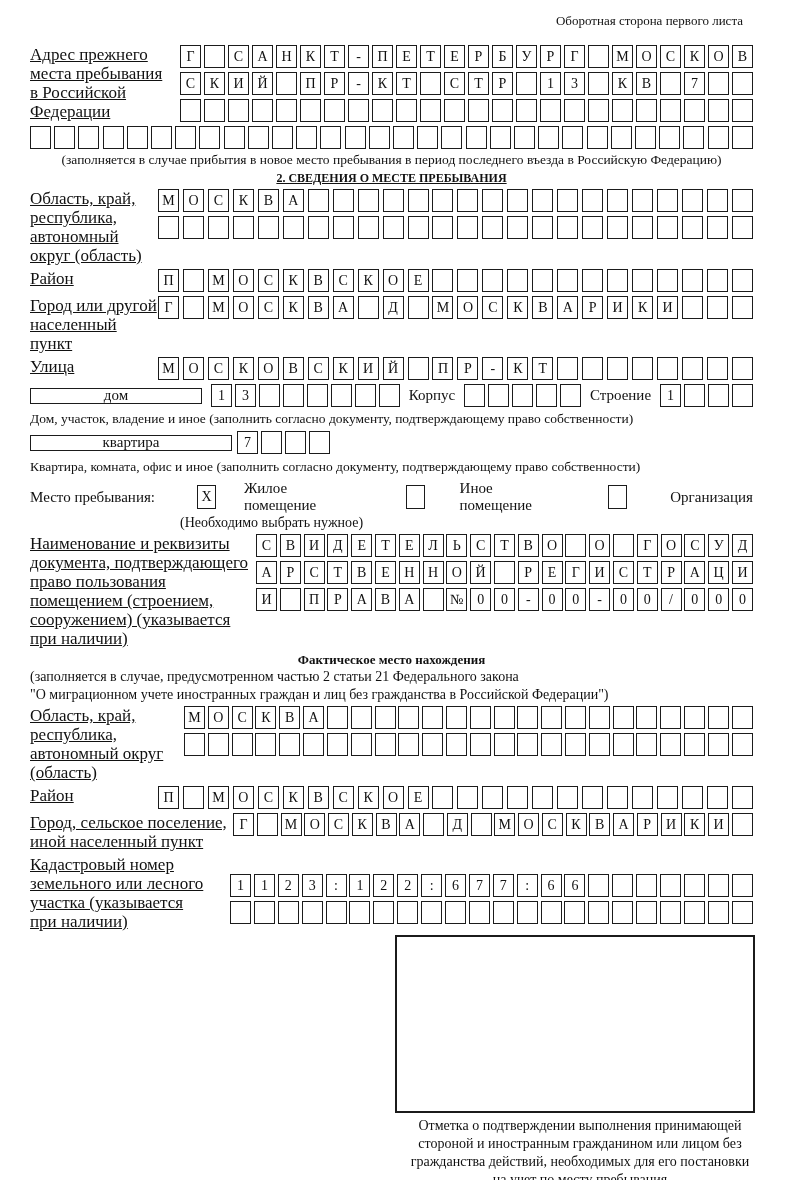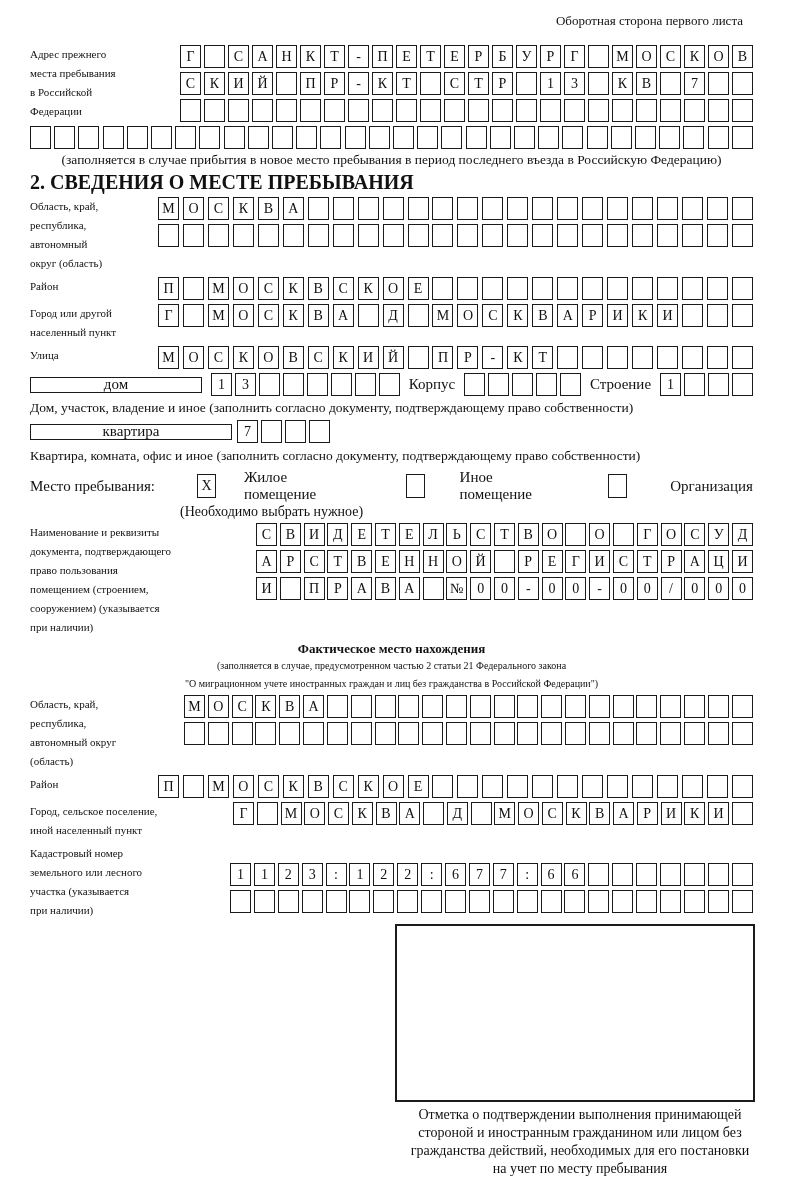--- a/index.html
+++ b/index.html
@@ -7,43 +7,43 @@
   .page {
     position:relative; width:800px; height:1180px; overflow:hidden;
     background:#fff; color:#111;
     font-family:"Liberation Serif","DejaVu Serif",serif;
     padding:13px 0 0 30px;
   }
   .content { width:723px; }
   .hdr-note { font-size:13px; text-align:right; padding-right:10px; margin-bottom:16px; }
 
   .row { display:flex; align-items:flex-start; margin-bottom:4px; }
-  .lbl { font-size:11px; line-height:19px; }
+  .lbl { font-size:17px; line-height:19px;text-decoration:underline; }
   .stack > .cells { margin-bottom:4px; }
   .stack > .cells:last-child { margin-bottom:0; }
 
   .cells { display:flex; justify-content:space-between; }
   .cell {
     flex:0 0 21px; width:21px; height:23px;
     border:1.5px solid #1b1b1b; background:#fff;
     display:flex; align-items:center; justify-content:center;
     font-size:14px; line-height:1; font-family:"Liberation Serif",serif;
   }
   
   .w150{flex:0 0 150px;} .w128{flex:0 0 128px;} .w154{flex:0 0 154px;}
   .w226{flex:0 0 226px;} .w203{flex:0 0 203px;} .w200{flex:0 0 200px;}
   .cw573{width:573px;} .cw595{width:595px;} .cw723{width:723px;}
   .cw497{width:497px;} .cw569{width:569px;}
   .cw520{width:520px;} .cw523{width:523px;}
 
   .caption { font-size:13.5px; line-height:17px; }
   .caption-center { text-align:center; width:723px; }
-  .sec-title { font-size:20px; font-weight:bold; text-align:left; width:723px; margin:3px 0; }
+  .sec-title { font-size:12px; font-weight:bold; text-align:center; width:723px; margin:3px 0;text-decoration:underline; }
   .sub-title { font-size:13px; font-weight:bold; text-align:center; width:723px; margin-top:4px; }
-  .sub-note { font-size:10px; line-height:18px; text-align:center; width:723px; }
+  .sub-note { font-size:14px; line-height:18px; width:723px; }
 
   .widebox {
     border:1.5px solid #1b1b1b; height:16px;
     display:flex; align-items:center; justify-content:center;
     font-size:15px;
   }
   .dom-box { width:172px; } .kv-box { width:202px; }
   .house-row { display:flex; justify-content:space-between; align-items:center; width:723px; margin-bottom:3px; }
   .inline-lbl { font-size:15px; }
 

